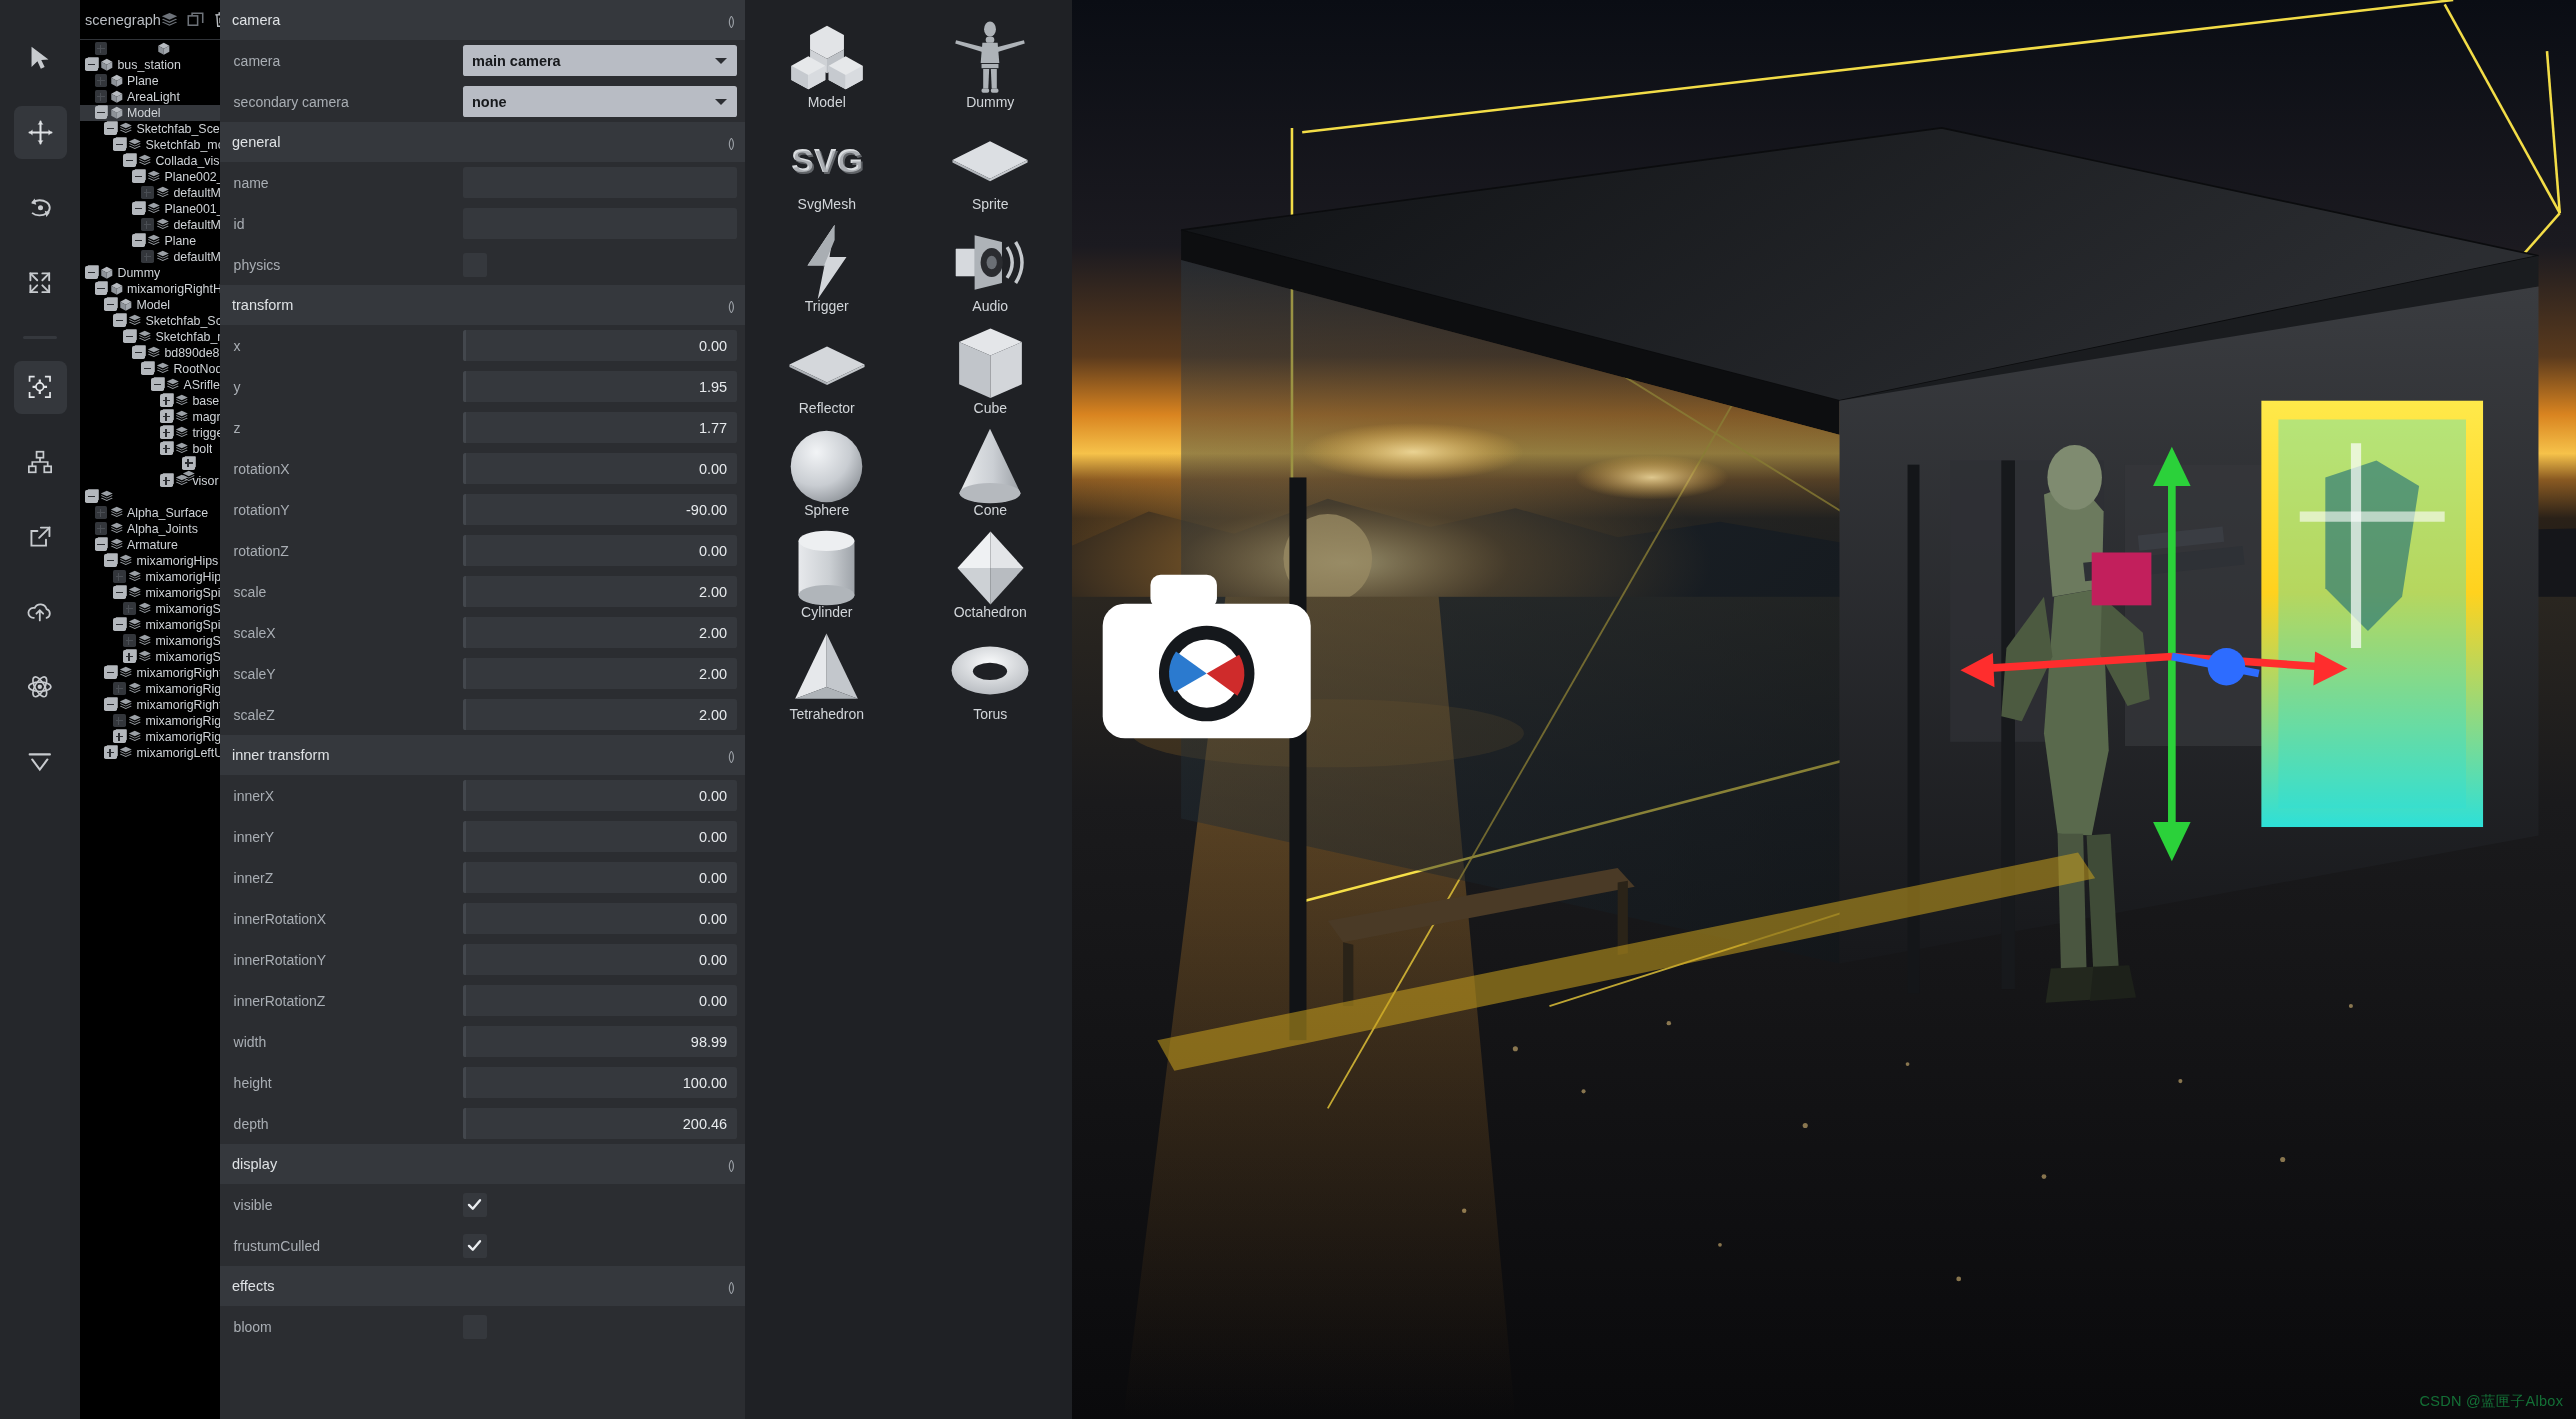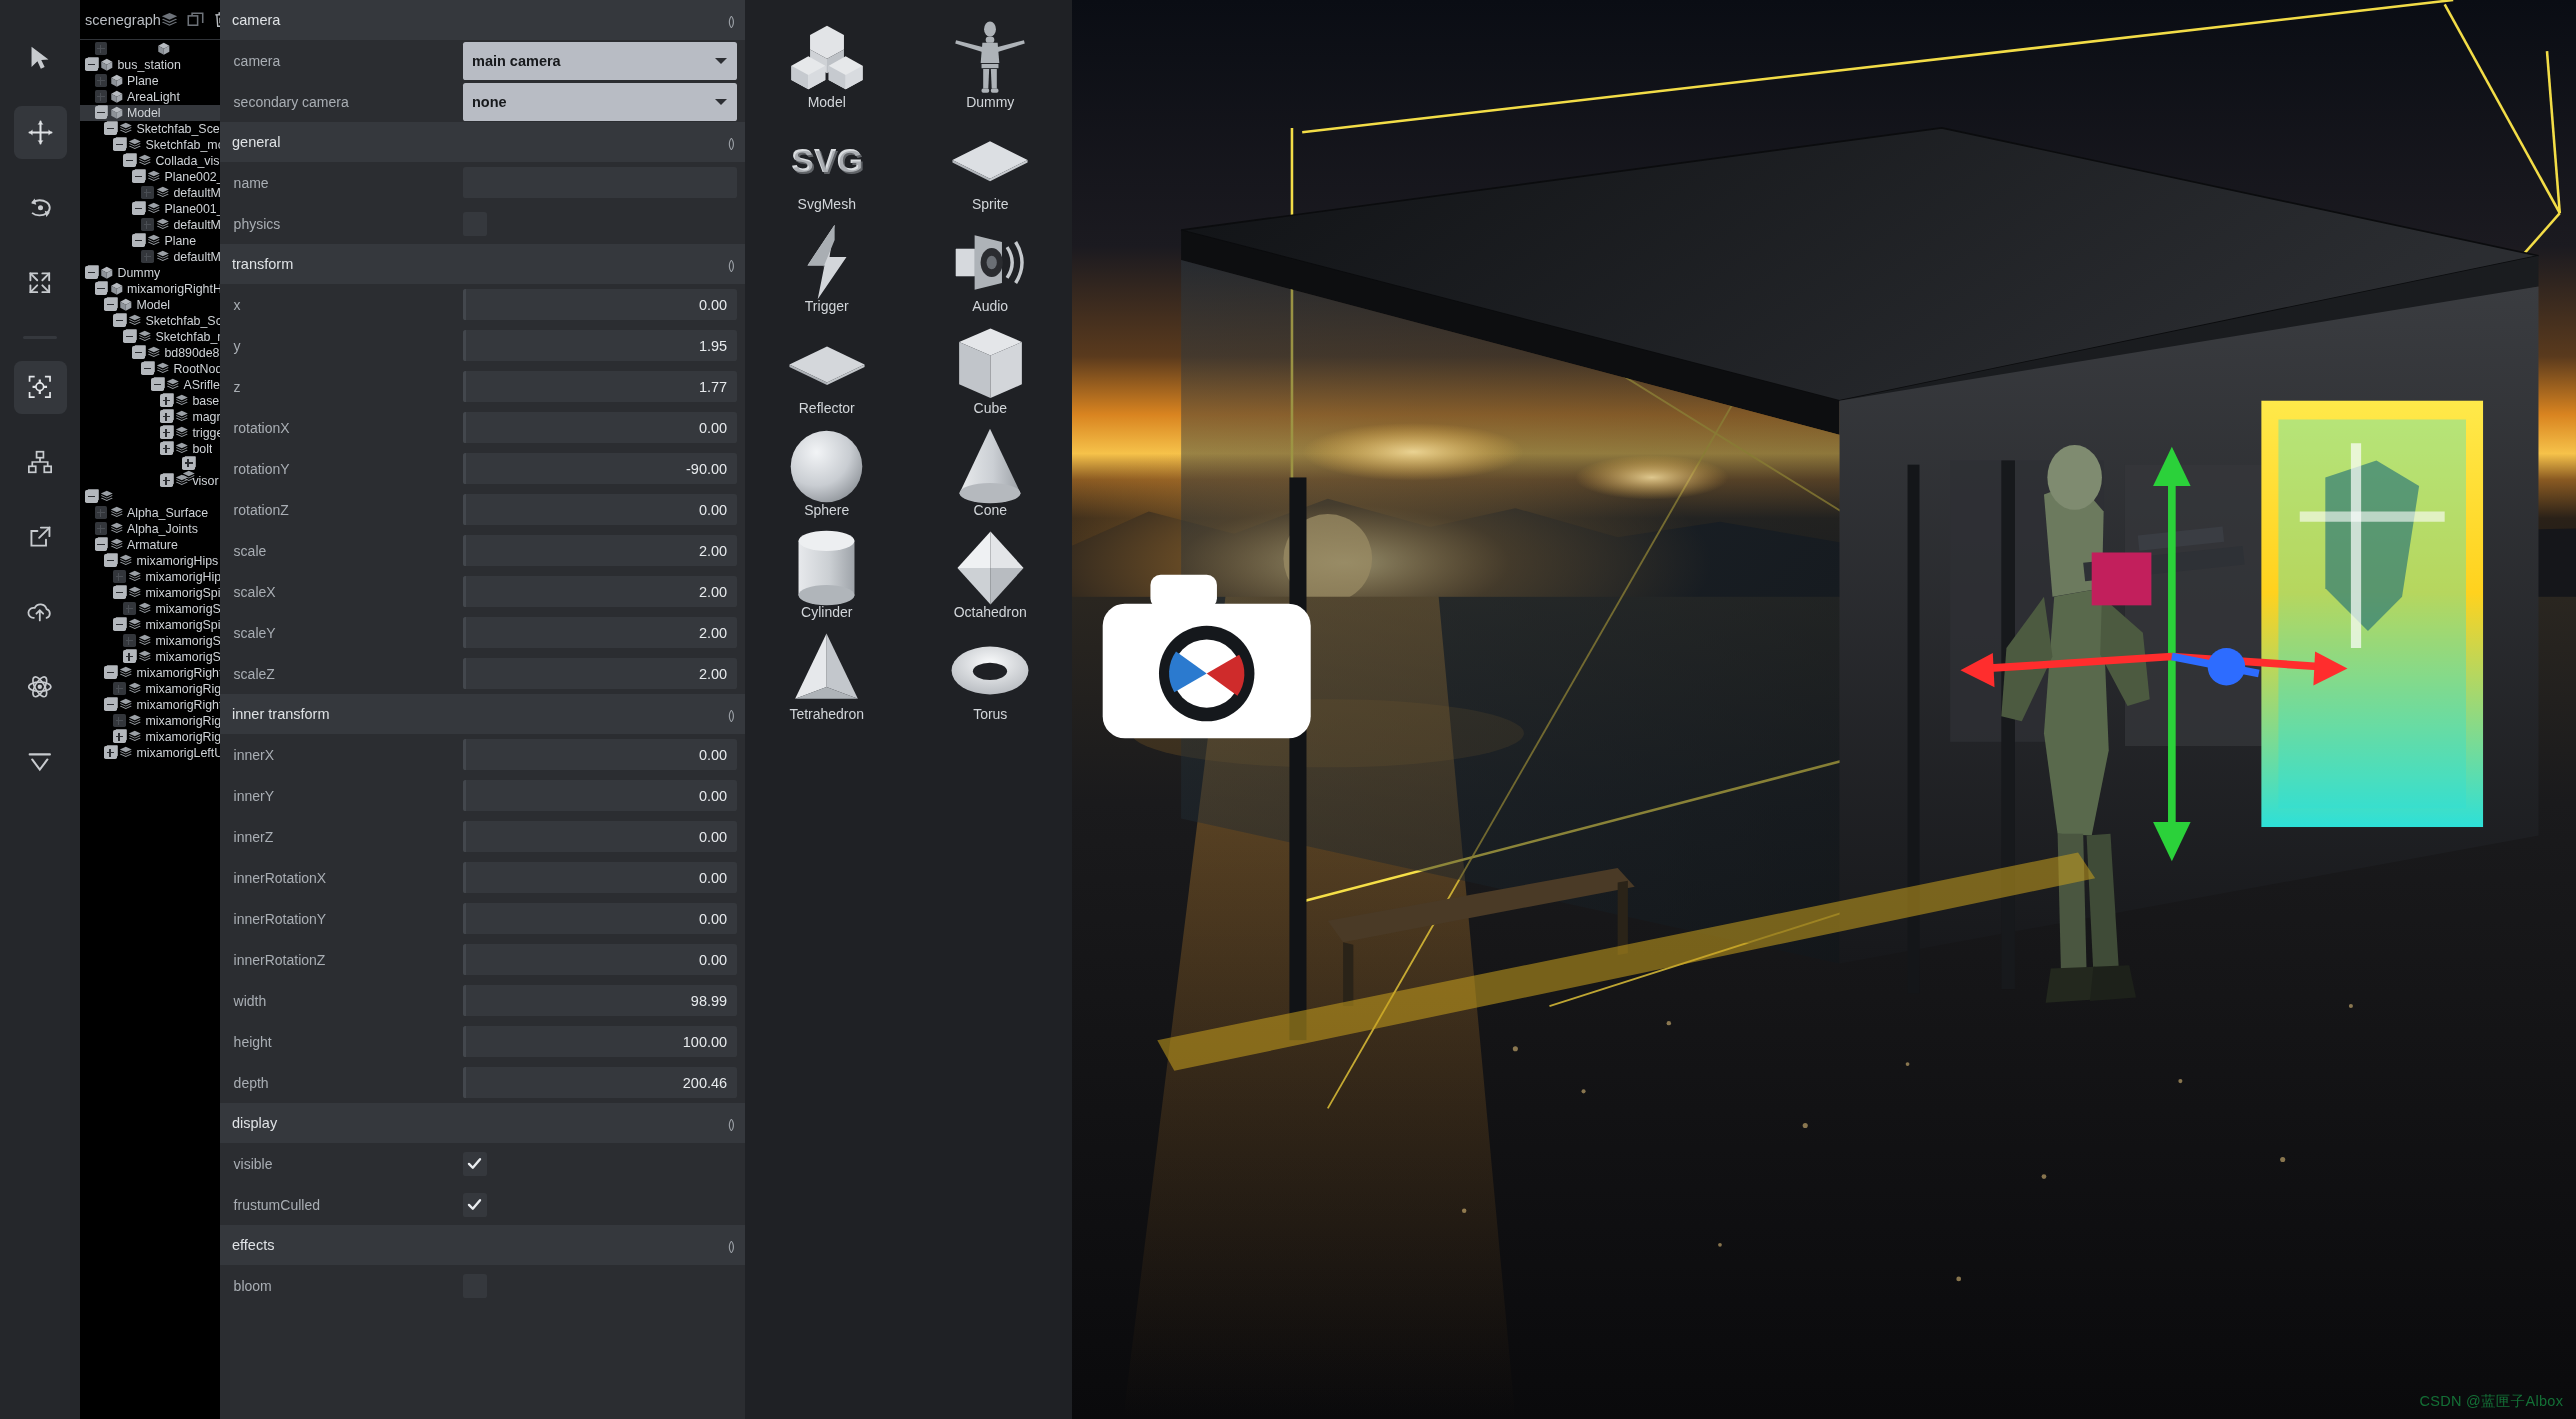--- a/index.html
+++ b/index.html
@@ -106,21 +106,21 @@
     display:flex; align-items:center; justify-content:flex-end;
     padding:0 9.4px; font-size:14.5px; color:#e7eaed;
     position:relative; overflow:hidden;
   }
   .fld.num::before {
     content:""; position:absolute; left:0; top:0; bottom:0; width:3.4px;
     background:#43474d;
   }
   .fld.blank { justify-content:flex-start; }
   .select {
-    flex:1; height:38px; background:#b8bcc4; border-radius:2.6px;
+    flex:1; height:31px; background:#b8bcc4; border-radius:2.6px;
     display:flex; align-items:center; padding:0 9.4px;
     font-size:14.5px; color:#17191c; font-weight:bold; position:relative;
   }
   .select .arrow {
     margin-left:auto; width:0; height:0;
     border-left:6px solid transparent; border-right:6px solid transparent;
     border-top:6.8px solid #2c2e33;
   }
   .chk {
     width:24px; height:24px; background:#35383d; border-radius:2.6px;
@@ -810,20 +810,26 @@
         <span>general</span>
         <span class="grip">()</span>
       </div>
       <div class="row">
         <span class="lbl">name</span>
         <div class="fld blank">
           <span></span>
         </div>
       </div>
       <div class="row">
+        <span class="lbl">id</span>
+        <div class="fld blank">
+          <span></span>
+        </div>
+      </div>
+      <div class="row">
         <span class="lbl">physics</span>
         <div class="chk off"></div>
       </div>
       <div class="sec-head">
         <span>transform</span>
         <span class="grip">()</span>
       </div>
       <div class="row">
         <span class="lbl">x</span>
         <div class="fld num">

